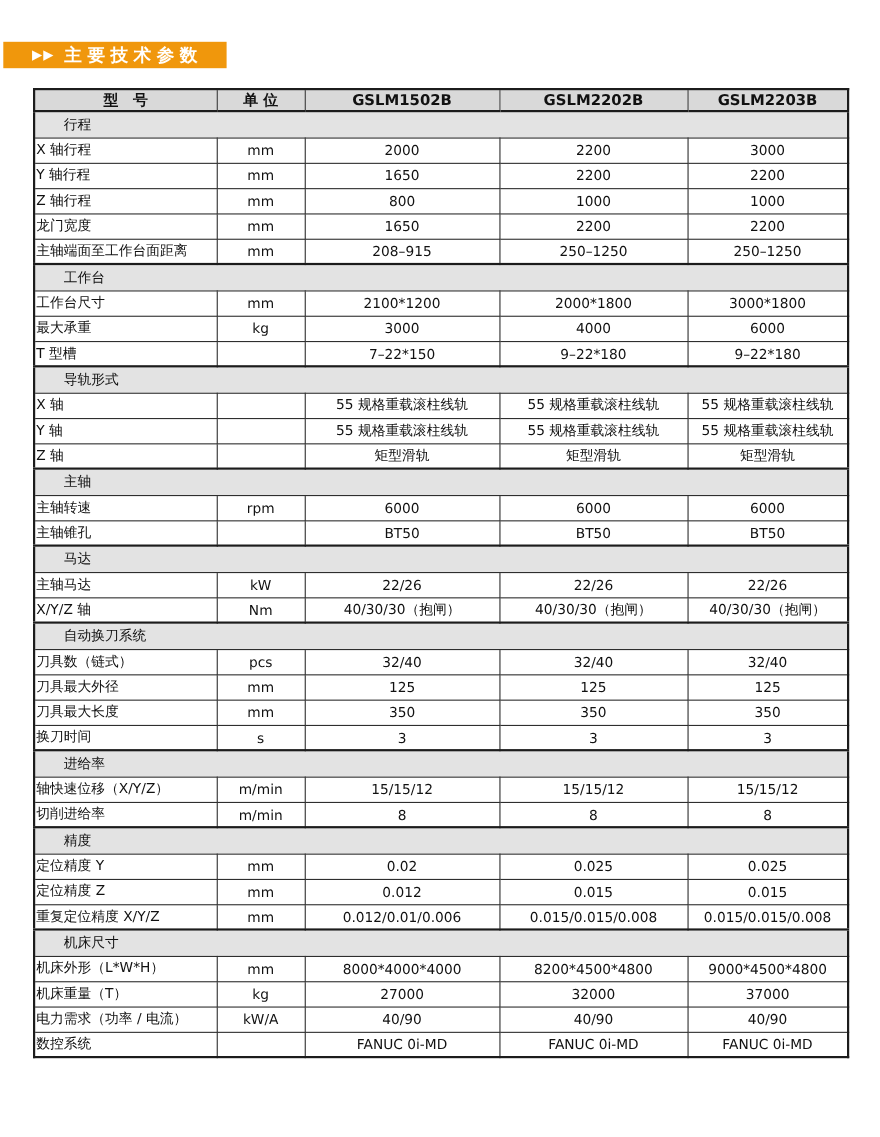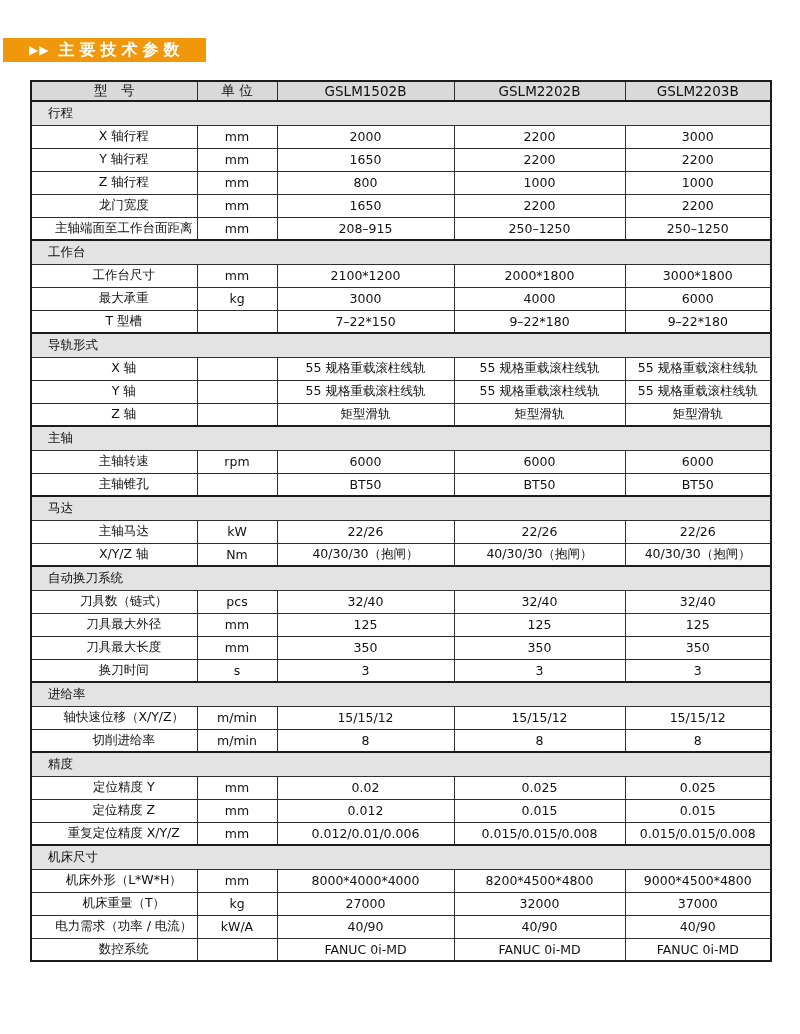--- a/index.html
+++ b/index.html
@@ -37,36 +37,36 @@
     height: 23px;
     font-size: 12.5px;
     text-align: center;
     vertical-align: middle;
     padding: 0 4px;
     overflow: hidden;
     white-space: nowrap;
   }
   .spec thead th {
     background: var(--header-bg, #d9d9d9);
-    font-weight: normal;
+    font-weight: bold;
     font-size: 13.5px;
     height: 15px;
     border-bottom: 2px solid var(--border-dark, #1c1c1c);
   }
   .spec tr.section td {
     background: var(--section-bg, #e3e3e3);
     text-align: left;
-    padding-left: 16px;
+    padding-left: 26px;
     height: 24px;
     border-top: 2px solid var(--border-dark, #1c1c1c);
     border-bottom: 1px solid #2e2e2e;
   }
   .spec td.name {
-    text-align: center;
-    padding-left: 23px;
+    text-align: left;
+    padding-left: 1px;
   }
 </style>
 </head>
 <body>
 
 <div class="page">
 
   <div class="badge">
     <span class="arrows">▶▶</span>
     <span class="badge-label">主要技术参数</span>

